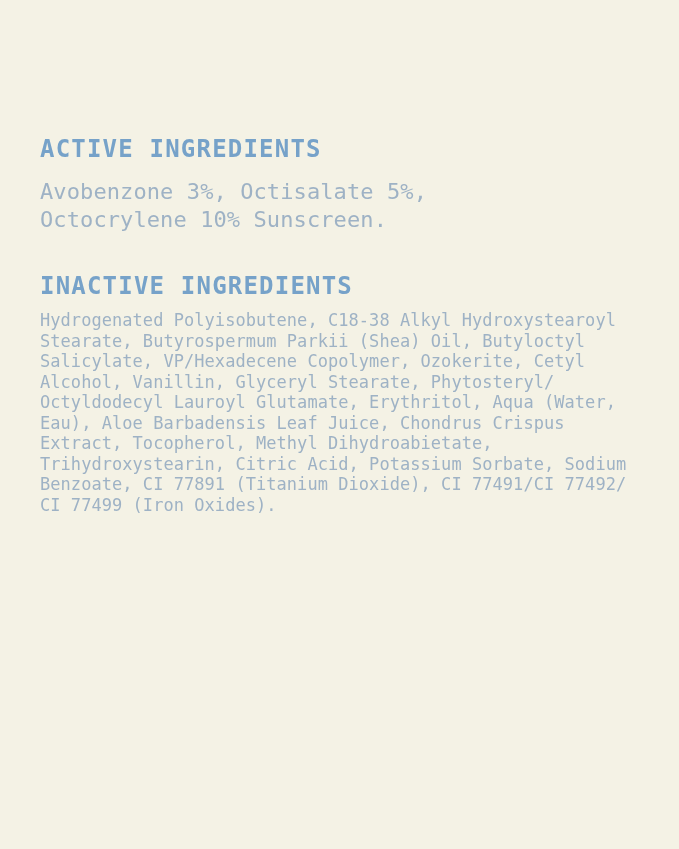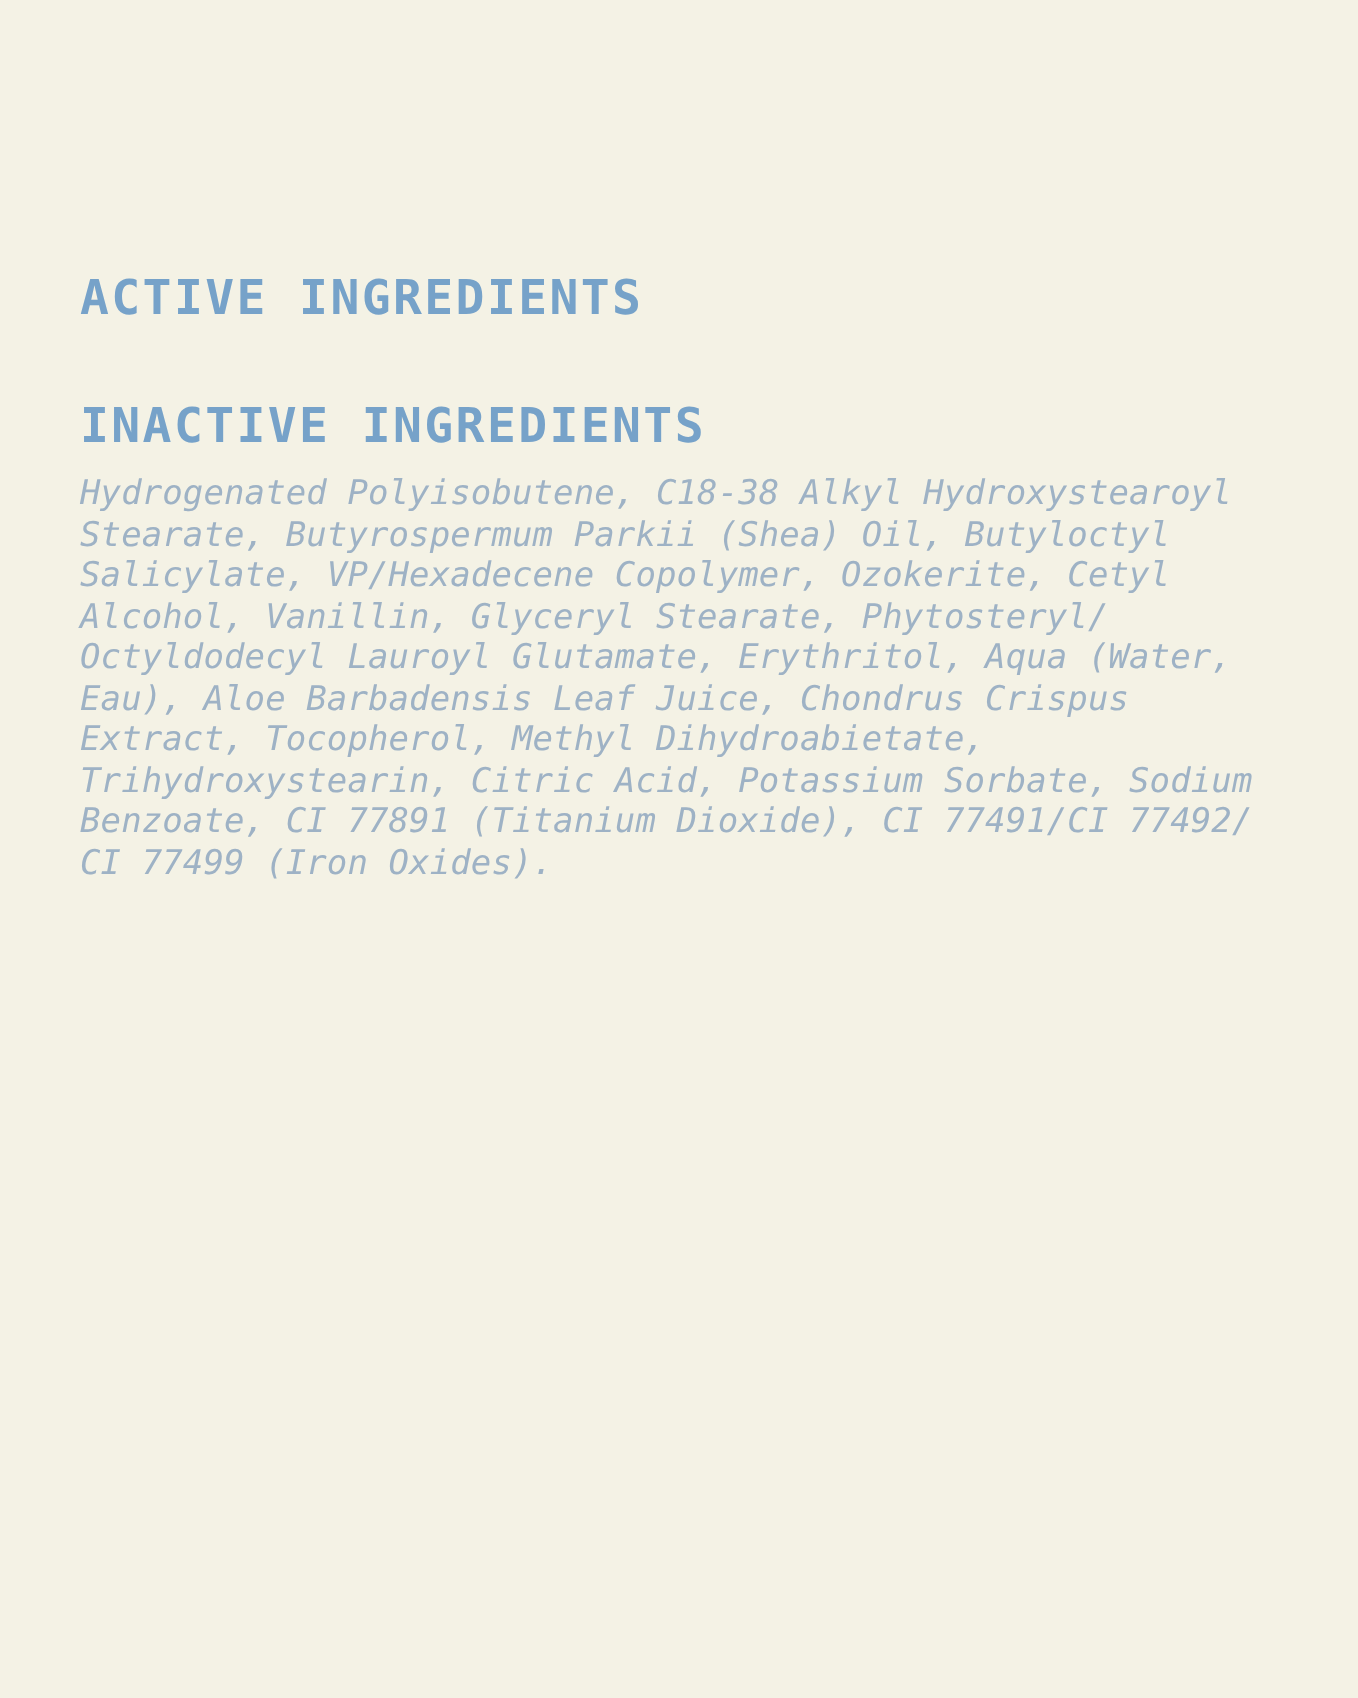--- a/index.html
+++ b/index.html
@@ -37,30 +37,31 @@
   .heading-inactive {
     margin-top: 18px;
   }
   .inactive-body {
     margin: 12px 0 0 0;
     font-size: 17px;
     line-height: 20.5px;
     letter-spacing: 0.05px;
     color: #9eb2c5;
     white-space: pre-line;
-    font-style: italic;
   }
 </style>
 </head>
 <body style="background: rgb(244, 242, 229);">
 
 <div class="label">
 
   <h2 class="section-heading" style="color: rgb(118, 162, 201);">ACTIVE INGREDIENTS</h2>
 
+  <p class="active-body" style="color: rgb(158, 178, 197);">Avobenzone 3%, Octisalate 5%,
+Octocrylene 10% Sunscreen.</p>
 
   <h2 class="section-heading heading-inactive" style="color: rgb(118, 162, 201); margin-top: 40px;">INACTIVE INGREDIENTS</h2>
 
   <p class="inactive-body" style="color: rgb(158, 178, 197);">Hydrogenated Polyisobutene, C18-38 Alkyl Hydroxystearoyl
 Stearate, Butyrospermum Parkii (Shea) Oil, Butyloctyl
 Salicylate, VP/Hexadecene Copolymer, Ozokerite, Cetyl
 Alcohol, Vanillin, Glyceryl Stearate, Phytosteryl/
 Octyldodecyl Lauroyl Glutamate, Erythritol, Aqua (Water,
 Eau), Aloe Barbadensis Leaf Juice, Chondrus Crispus
 Extract, Tocopherol, Methyl Dihydroabietate,

